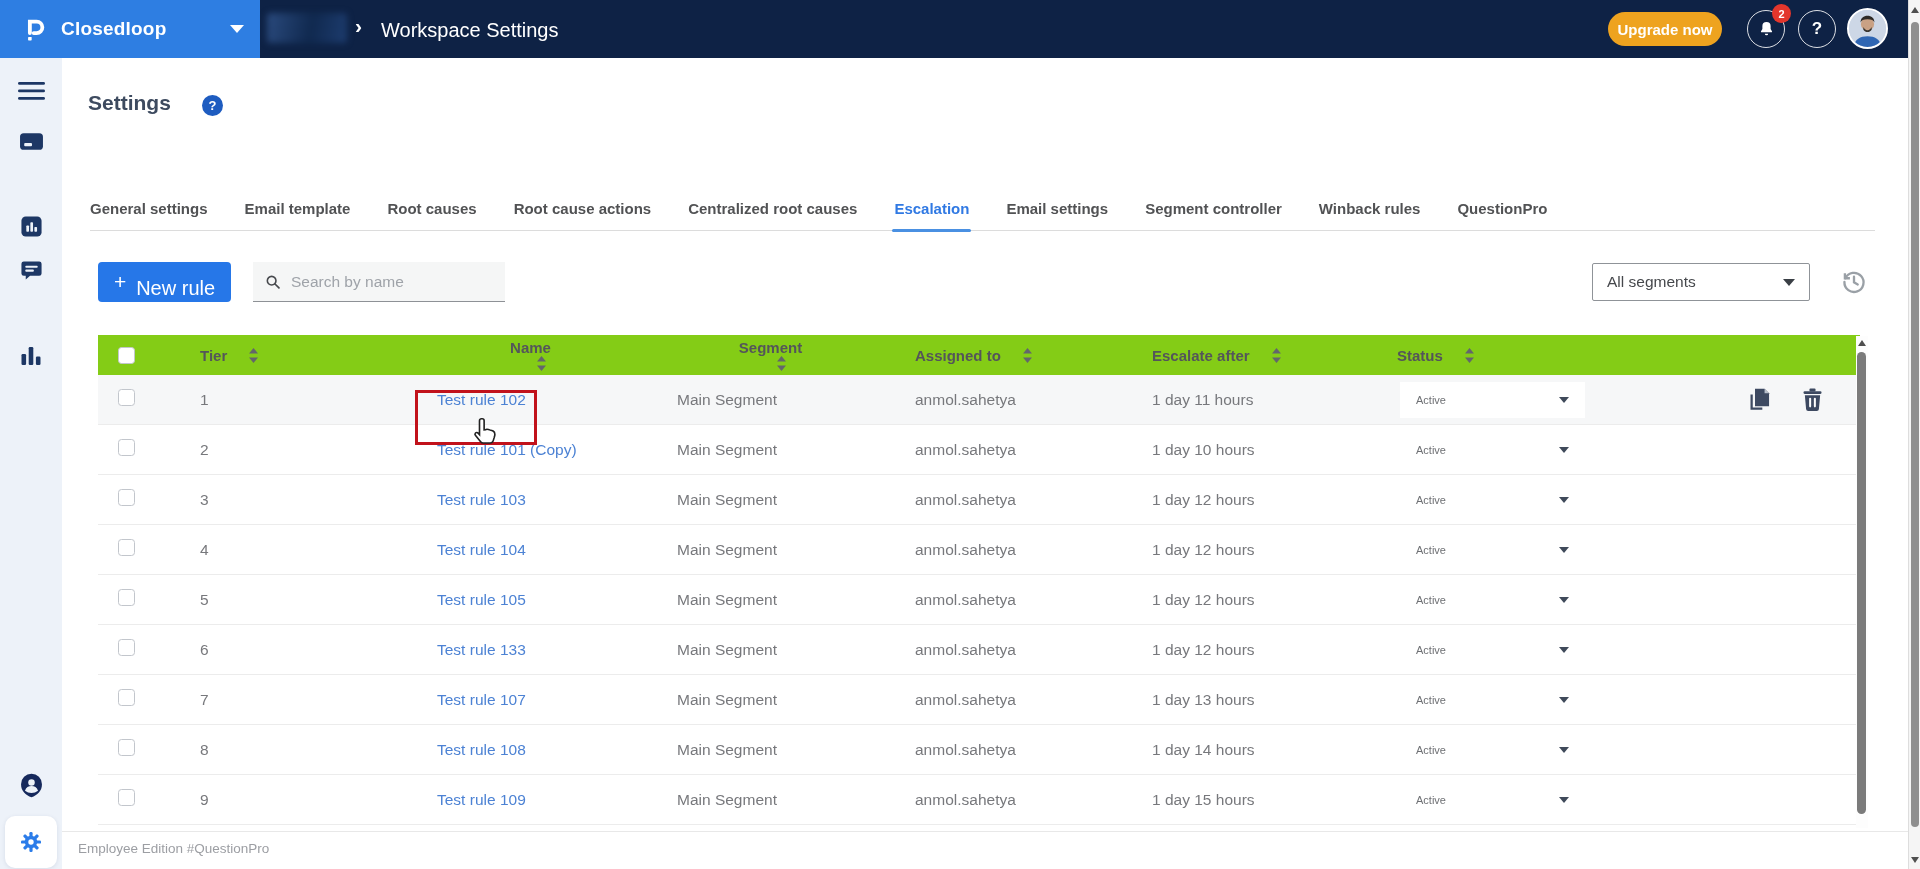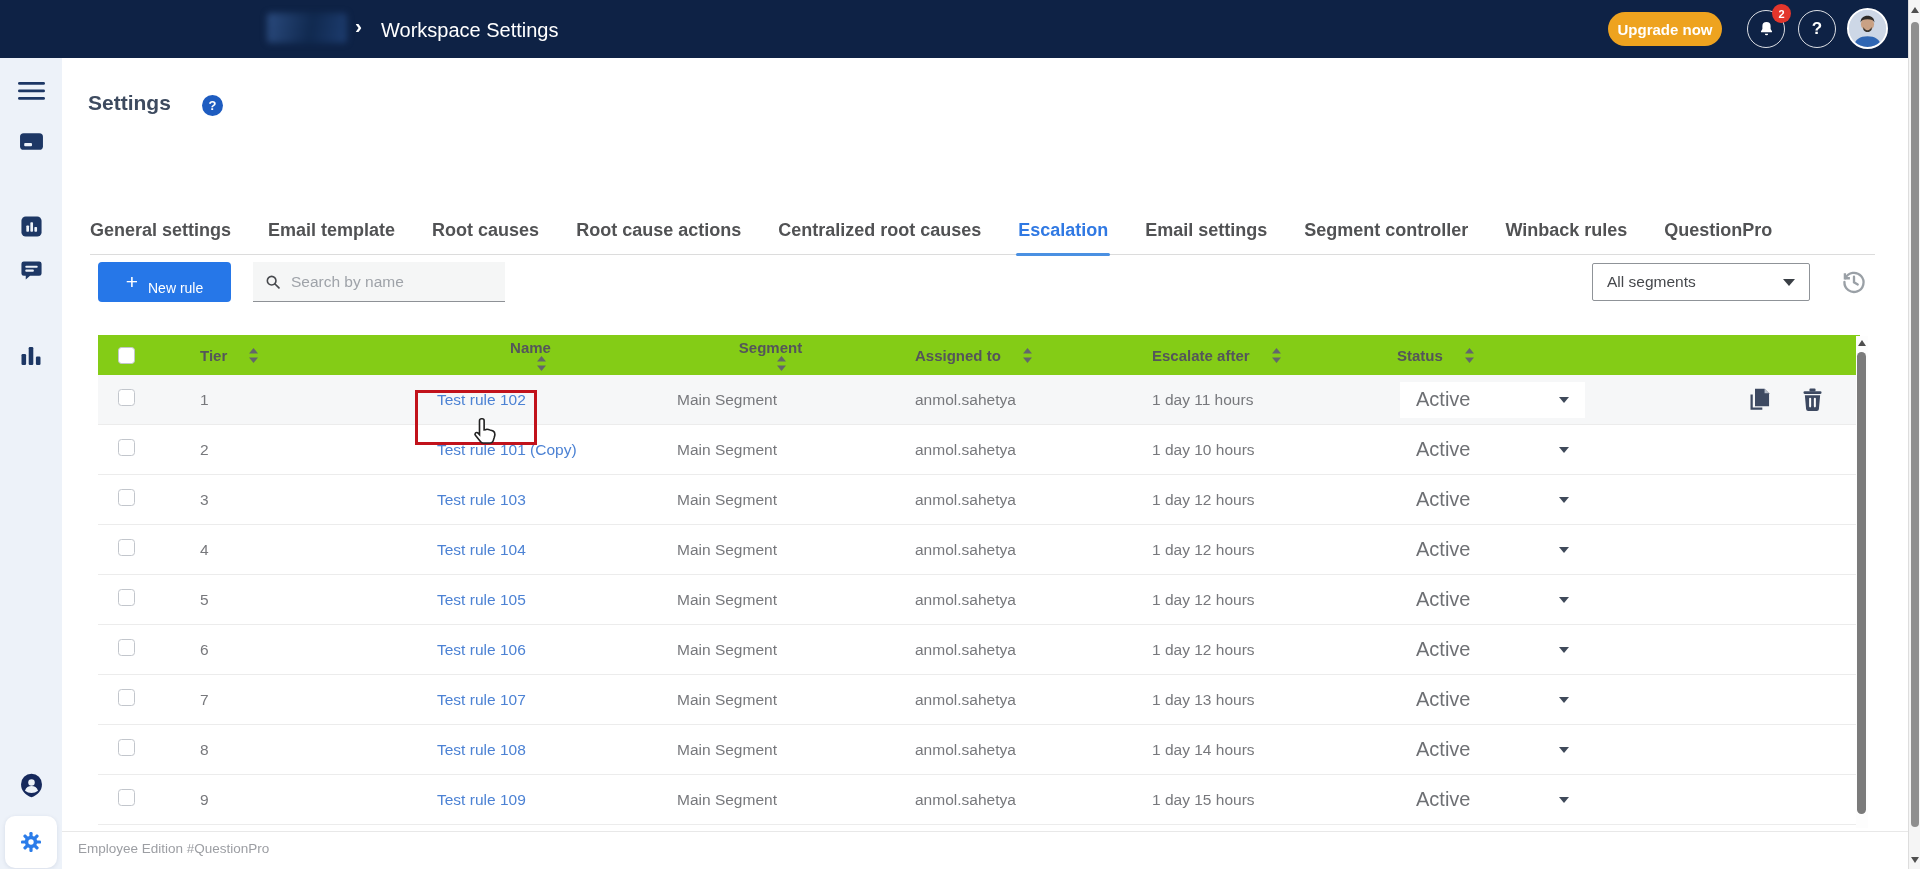--- a/index.html
+++ b/index.html
@@ -48,32 +48,32 @@
     box-shadow:0 1px 4px rgba(20,40,90,.10); display:flex; align-items:center; justify-content:center; cursor:pointer; }
 
   
   .page-title { position:absolute; left:88px; top:91px; font-size:21px; font-weight:700; color:#3d4a5f; }
   .title-help { position:absolute; left:202px; top:95px; width:21px; height:21px; border-radius:50%;
     background:#1e5cc0; color:#fff; font-size:13px; font-weight:700; display:flex; align-items:center;
     justify-content:center; cursor:pointer; }
 
   .tabs { position:absolute; left:90px; top:200px; width:1785px; display:flex; gap:37px;
     border-bottom:1px solid #dcdcdc; }
-  .tab { position:relative; padding-bottom:13px; font-size:18px; font-weight:600; color:#515254;
-    cursor:pointer; white-space:nowrap;margin-top:20px; }
+  .tab { position:relative; padding-bottom:13px; font-size:15px; font-weight:600; color:#515254;
+    cursor:pointer; white-space:nowrap; }
   .tab.active { color:#3079e3; }
   .tab.active::after { content:''; position:absolute; left:-2px; right:-2px; bottom:-2px; height:3px;
     background:#4a90e2; border-radius:2px; }
 
   
   .new-rule-btn { position:absolute; left:98px; top:262px; width:133px; height:40px; background:#2677e8;
     border:none; border-radius:4px; color:#fff; display:flex; align-items:center; justify-content:center;
     gap:10px; cursor:pointer; font-family:inherit; }
   .new-rule-btn .plus { font-size:21px; font-weight:400; line-height:1; margin-top:-2px; }
-  .new-rule-btn .lbl { font-size:14px; font-weight:500;margin-top:12px; }
+  .new-rule-btn .lbl { font-size:20px; font-weight:500;margin-top:12px; }
   .search-box { position:absolute; left:253px; top:262px; width:252px; height:40px; background:#f5f6f6;
     border:none; border-bottom:1.5px solid #8e9196; display:flex; align-items:center; padding:0 12px; }
   .search-box input { border:none; outline:none; background:transparent; font-size:15.5px; color:#45474b;
     width:100%; margin-left:10px; font-family:inherit; }
   .search-box input::placeholder { color:#9fa3a9; }
   .segment-select { position:absolute; left:1592px; top:263px; width:218px; height:38px; background:#fff;
     border:1px solid #8f9398; border-radius:2px; display:flex; align-items:center; padding:0 14px;
     cursor:pointer; }
   .segment-select .val { font-size:15.5px; color:#46484c; flex:1; }
   .caret-down { width:0; height:0; border-left:6px solid transparent; border-right:6px solid transparent;
@@ -95,39 +95,47 @@
   .pad-seg { padding-left:53px;flex-direction:column; } .pad-asg { padding-left:51px; } .pad-esc { padding-left:50px; }
   .checkbox { width:17px; height:17px; border:1.6px solid #c2c6cc; border-radius:3.5px; background:#fff;
     display:inline-block; cursor:pointer; }
   .c-name { position:relative; }
   .rule-link { color:#4c82d4; text-decoration:none; cursor:pointer; }
   .red-box { position:absolute; left:31px; top:-1px; width:122px; height:55px; border:3px solid #c1121b;
     z-index:3; pointer-events:none; }
   .hand-cursor { position:absolute; left:86px; top:25px; width:30px; height:30px; z-index:4; pointer-events:none; }
   .status-select { margin-left:53px; width:185px; height:36px; background:#fff; display:flex;
     align-items:center; padding:0 16px; cursor:pointer; }
-  .status-select .val { flex:1; font-size:20px; color:#6e7074; }
+  .status-select .val { flex:1; font-size:11px; color:#6e7074; }
   .status-select .caret-down { border-left-width:5.5px; border-right-width:5.5px; border-top-width:6.5px;
     border-top-color:#3f4a5a; }
   .actions-cell { display:flex; justify-content:flex-end; gap:26px; padding-right:34px; }
   .action-icon { width:27px; height:27px; cursor:pointer; }
 
   
   .inner-scrollbar { position:absolute; left:1856px; top:336px; width:12px; height:492px; background:#fdfdfd; z-index:10; }
   .inner-thumb { position:absolute; left:1px; top:16px; width:9px; height:462px; background:#7b7b7b; border-radius:5px; }
 
   
   .footer { position:absolute; left:62px; top:831px; width:1846px; height:38px; background:#fff;
     border-top:1px solid #e8e8e8; }
   .footer-text { position:absolute; left:16px; top:9px; font-size:13.5px; color:#9c9ea3; }
 </style>
 </head>
 <body>
 
 <div class="topbar">
+  <div class="brand-block">
+    <svg class="brand-logo" viewBox="0 0 24 24">
+      <path d="M7 15.2V5h6a5.1 5.1 0 0 1 0 10.2h-2.6" fill="none" stroke="#fff" stroke-width="3.4" stroke-linecap="round"></path>
+      <rect x="5.4" y="18.6" width="3.2" height="3.2" rx="0.6" fill="#fff"></rect>
+    </svg>
+    <span class="brand-name">Closedloop</span>
+    <span class="brand-caret"></span>
+  </div>
   <div class="crumb-blur"></div>
   <span class="crumb-chevron">›</span>
   <span class="crumb-current">Workspace Settings</span>
   <button class="upgrade-btn">Upgrade now</button>
   <div class="circle-btn bell-wrap">
     <svg width="19" height="19" viewBox="0 0 24 24">
       <path d="M12 2.5a5.2 5.2 0 0 0-5.2 5.2v3.6l-1.7 2.8c-.4.6 0 1.5.8 1.5h12.2c.8 0 1.2-.9.8-1.5l-1.7-2.8V7.7A5.2 5.2 0 0 0 12 2.5z" fill="#fff"></path>
       <path d="M9.9 17.3a2.1 2.1 0 0 0 4.2 0z" fill="#fff"></path>
     </svg>
     <span class="badge">2</span>
@@ -401,21 +409,21 @@
           <div class="status-select">
             <span class="val">Active</span>
             <span class="caret-down"></span>
           </div>
         </div>
         <div class="cell actions-cell"></div>
       </div>
       <div class="t-row">
         <div class="cell pad-check"><span class="checkbox"></span></div>
         <div class="cell pad-tier">6</div>
-        <div class="cell pad-name c-name"><a class="rule-link">Test rule 106</a></div>
+        <div class="cell pad-name c-name"><a class="rule-link">Test rule 133</a></div>
         <div class="cell pad-seg">Main Segment</div>
         <div class="cell pad-asg">anmol.sahetya</div>
         <div class="cell pad-esc">1 day 12 hours</div>
         <div class="cell">
           <div class="status-select">
             <span class="val">Active</span>
             <span class="caret-down"></span>
           </div>
         </div>
         <div class="cell actions-cell"></div>

